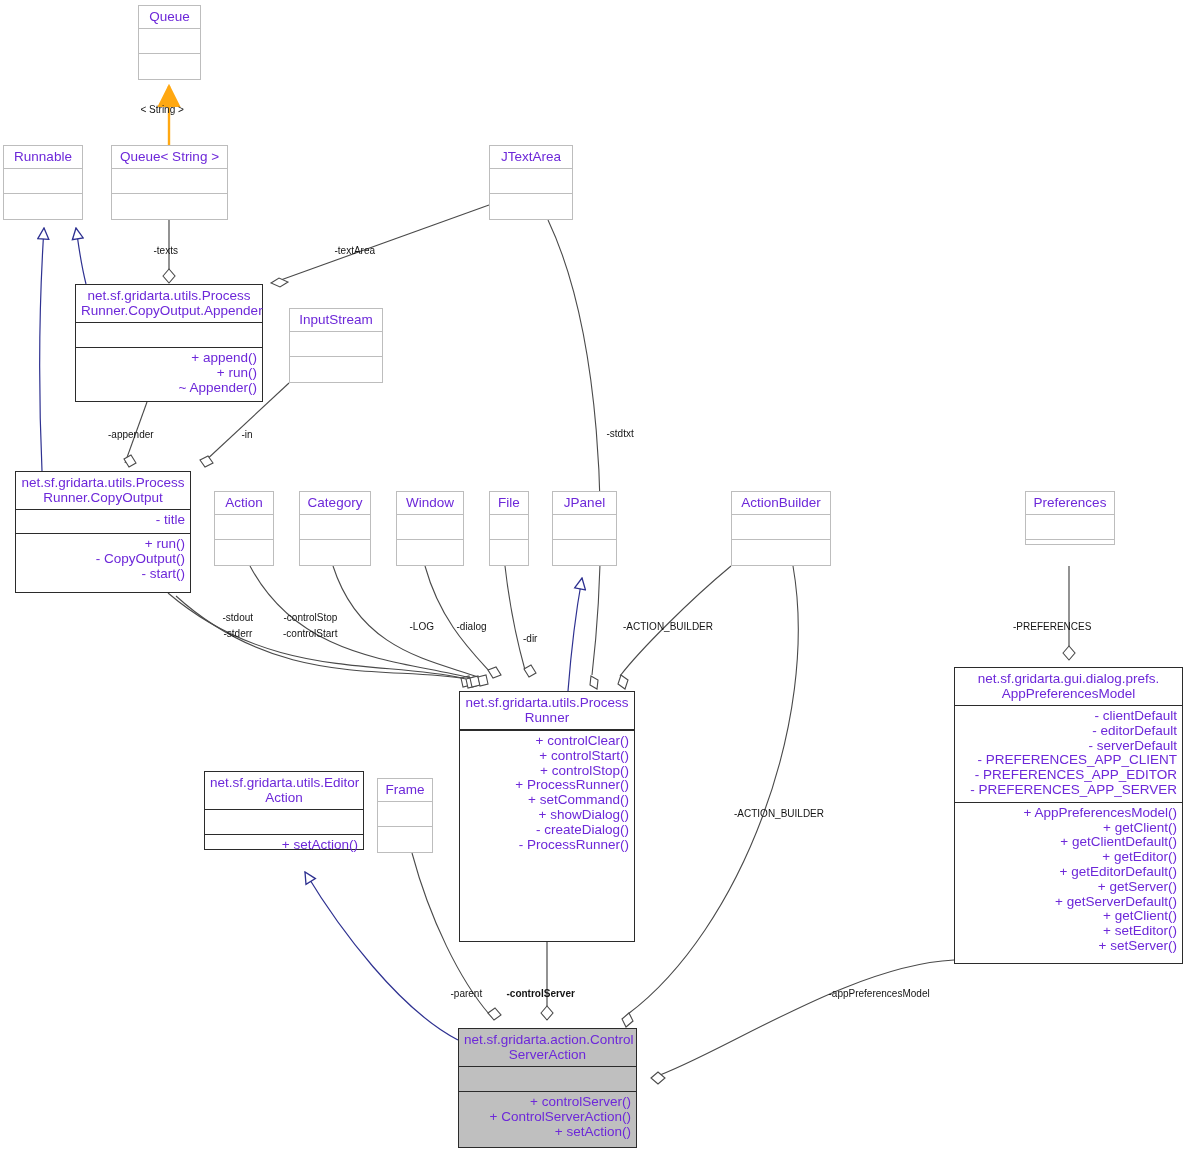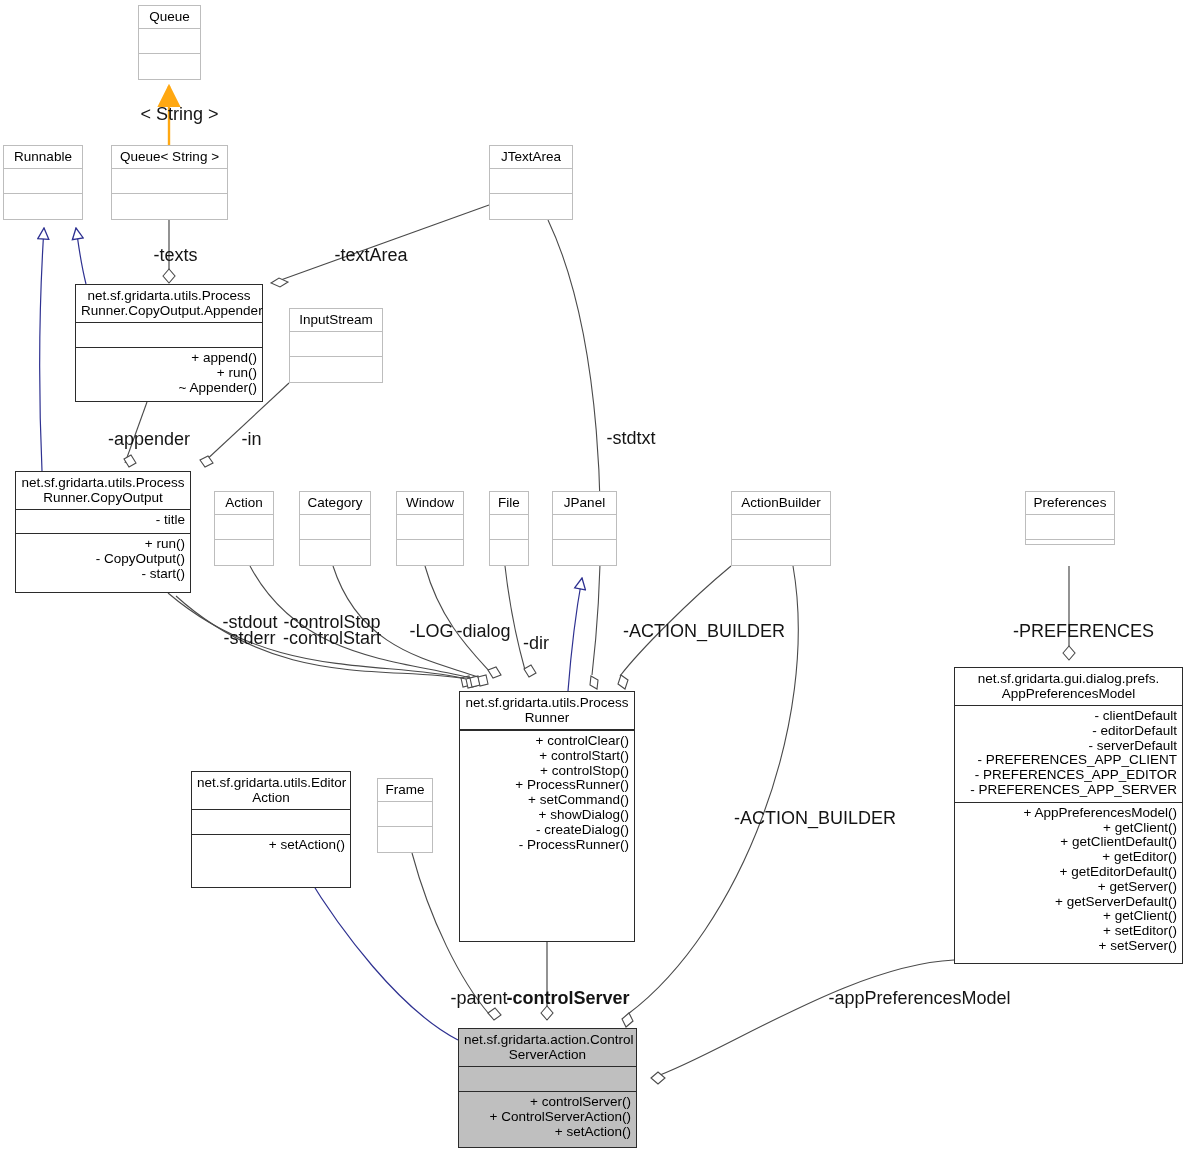--- a/index.html
+++ b/index.html
@@ -22,21 +22,21 @@
     width: 1183px;
     height: 1155px;
     pointer-events: none;
   }
   .uml-class {
     position: absolute;
     box-sizing: border-box;
     background: #ffffff;
     border: 1px solid #bdbdbd;
     font-size: 13.5px;
-    color: #000000;
+    color: #6d28d9;
     z-index: 5;
   }
   .uml-class.focus {
     border: 1px solid #2b2b2b;
     background: #bfbfbf;
   }
   .uml-class.solid {
     border: 1px solid #2b2b2b;
   }
   .uml-name {
@@ -62,21 +62,21 @@
     min-height: 24px;
     padding: 0;
   }
   .uml-row {
     white-space: pre;
     text-align: right;
   }
   .edge-label {
     position: absolute;
     font-family: "Liberation Sans", sans-serif;
-    font-size: 18px;
+    font-size: 10px;
     color: #141414;
     white-space: pre;
     z-index: 4;
   }
 </style>
 </head>
 <body>
 
 <div id="diagram">
 
@@ -341,21 +341,21 @@
           <div class="uml-row">+ getClientDefault()</div>
           <div class="uml-row">+ getEditor()</div>
           <div class="uml-row">+ getEditorDefault()</div>
           <div class="uml-row">+ getServer()</div>
           <div class="uml-row">+ getServerDefault()</div>
           <div class="uml-row">+ getClient()</div>
           <div class="uml-row">+ setEditor()</div>
           <div class="uml-row">+ setServer()</div>
         </div>
       </div>
-      <div class="uml-class solid" style="left: 191px; top: 771px; width: 160px; height: 117px;">
+      <div class="uml-class solid" style="left: 204px; top: 771px; width: 160px; height: 79px;">
         <div class="uml-name">net.sf.gridarta.utils.Editor
 Action</div>
         <div class="uml-sep"></div>
         <div class="uml-attrs empty"></div>
         <div class="uml-sep"></div>
         <div class="uml-ops">
           <div class="uml-row">+ setAction()</div>
         </div>
       </div>
       <div class="uml-class " style="left: 377px; top: 778px; width: 56px; height: 75px;">

